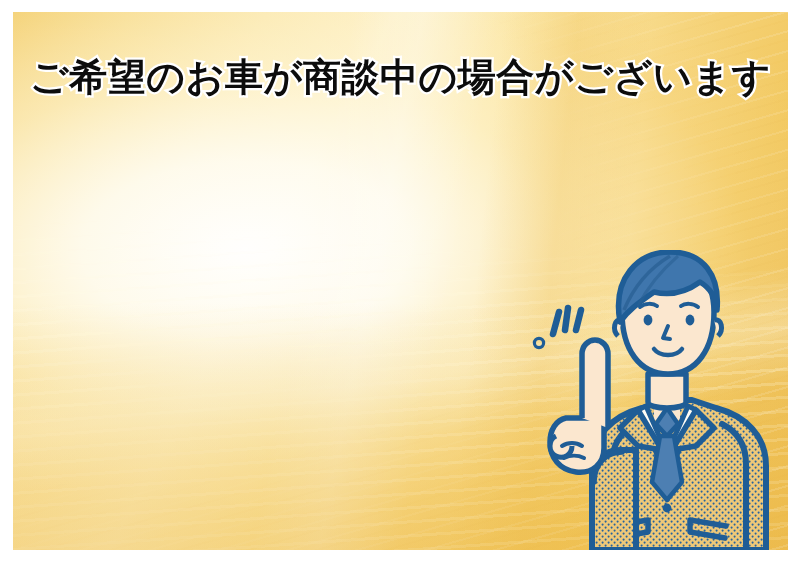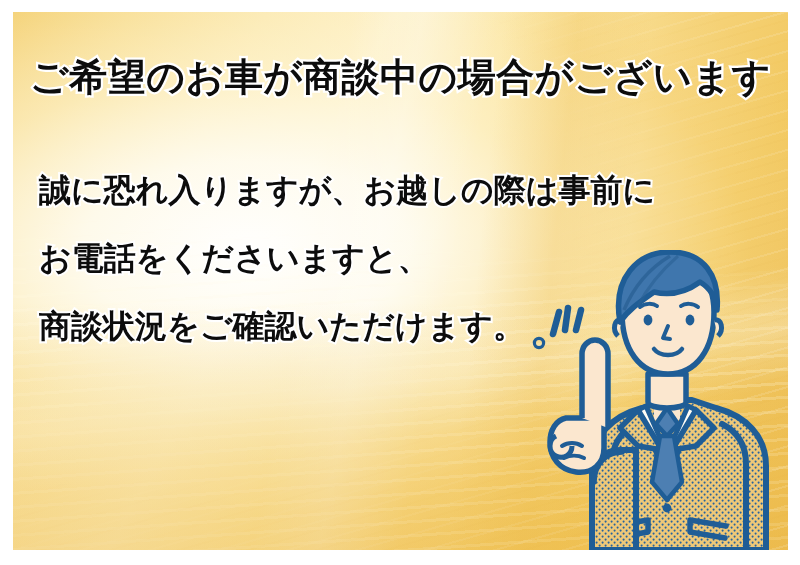--- a/index.html
+++ b/index.html
@@ -187,25 +187,20 @@
     <div class="bg-base"></div>
     <div class="bg-bands"></div>
     <div class="bg-stripes"></div>
     <div class="bg-stripes2"></div>
     <div class="bg-bottomwash"></div>
 
     <div class="text-layer">
 
       <div id="headline">ご希望のお車が商談中の場合がございます</div>
 
-      <div id="body-lines">
-        <div class="body-line">誠に恐れ入りますが、お越しの際は事前に</div>
-        <div class="body-line">お電話をくださいますと、</div>
-        <div class="body-line">商談状況をご確認いただけます。</div>
-      </div>
 
     </div>
 
     <div id="illustration">
       <svg viewBox="0 0 262 300" xmlns="http://www.w3.org/2000/svg" aria-hidden="true">
         <defs>
           <pattern id="halftone" width="6" height="6" patternUnits="userSpaceOnUse">
             <rect width="6" height="6" fill="#eec878"></rect>
             <circle cx="1.6" cy="1.6" r="1.05" fill="#27639d"></circle>
             <circle cx="4.6" cy="4.6" r="1.05" fill="#27639d"></circle>

